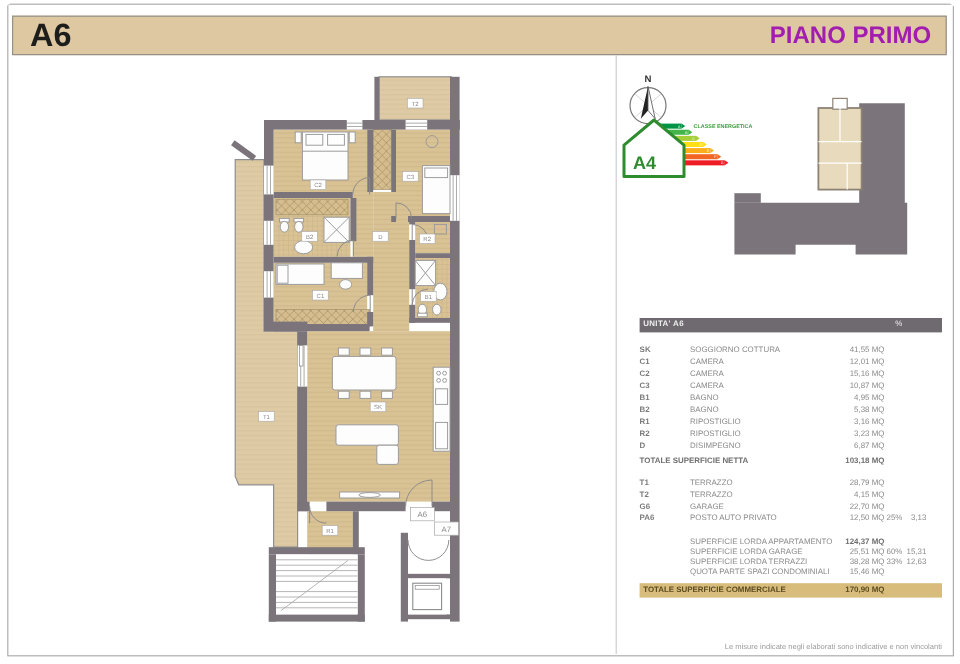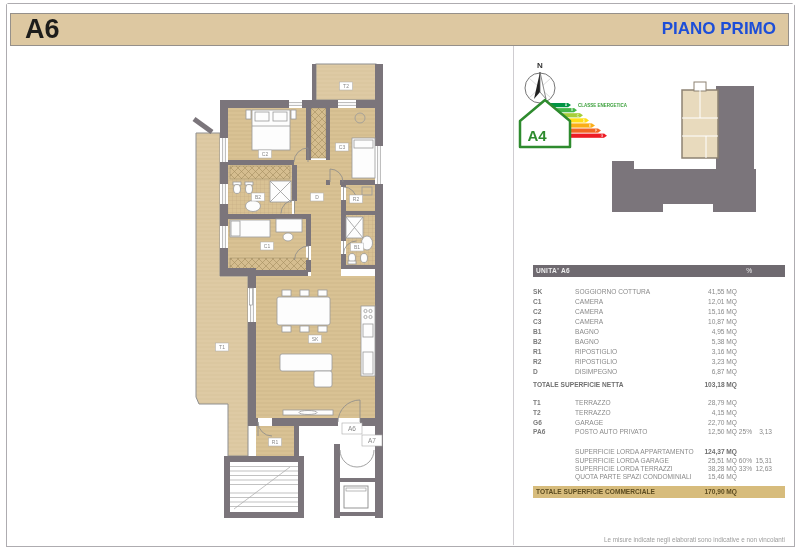--- a/index.html
+++ b/index.html
@@ -3,21 +3,21 @@
 <meta charset="utf-8">
 <style>
   html,body{margin:0;padding:0;background:#ffffff;}
   .page{position:relative;width:800px;height:553px;background:#ffffff;overflow:hidden;
         font-family:"Liberation Sans", sans-serif;border-radius:18px;}
   .page-border{position:absolute;left:6px;top:3px;width:787px;height:542px;
         border:1px solid #aeacb0;}
   .hdr{position:absolute;left:10px;top:13px;width:779px;height:33px;background:#ddc8a1;
         border:1px solid #95908a;box-sizing:border-box;}
   .hdr-unit{position:absolute;left:14px;top:0px;font-size:27px;font-weight:bold;color:#1d1d1b;}
-  .hdr-floor{position:absolute;right:12px;top:5px;font-size:17px;font-weight:bold;color:#1d4ed8;}
+  .hdr-floor{position:absolute;right:12px;top:5px;font-size:20px;font-weight:bold;color:#a21caf;}
   .vdivider{position:absolute;left:513px;top:46px;width:1px;height:499px;background:#cfcdd1;}
   svg text{font-family:"Liberation Sans", sans-serif;}
 
   .thead{position:absolute;left:533px;top:265px;width:252px;height:12px;background:#6f6a70;
         color:#efefef;font-size:6.6px;line-height:12px;}
   .thead .tt{position:absolute;left:3px;font-weight:bold;letter-spacing:.3px;}
   .thead .tp{position:absolute;left:204px;width:15px;text-align:right;}
   .trow{position:absolute;left:533px;width:252px;height:10px;color:#8a8a8a;
         font-size:6.6px;line-height:10px;white-space:nowrap;}
   .trow span{display:block;position:absolute;}

